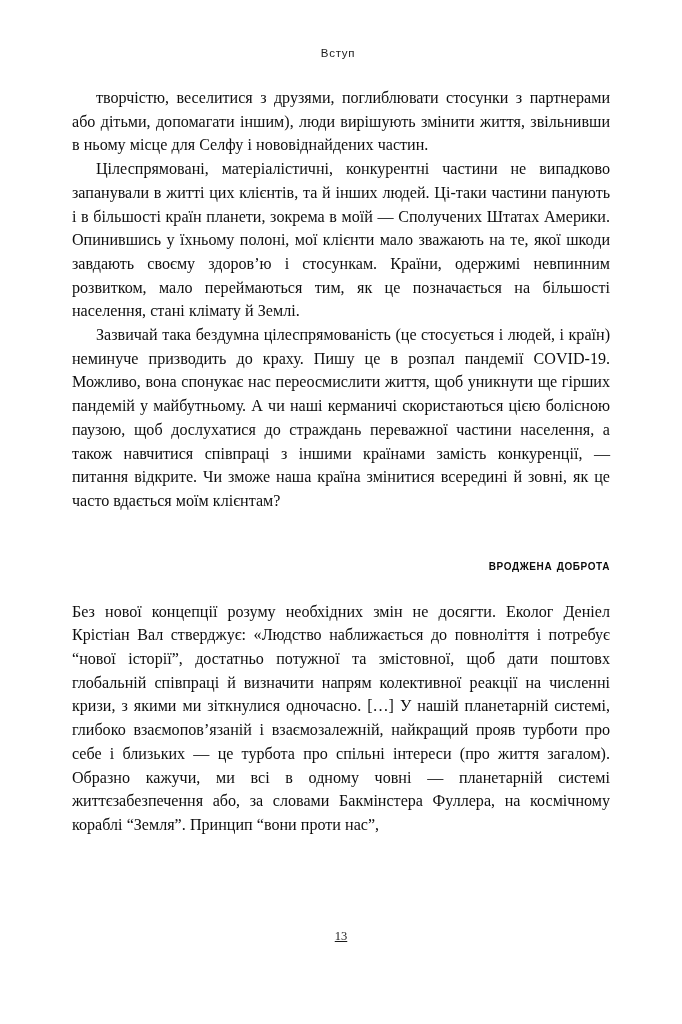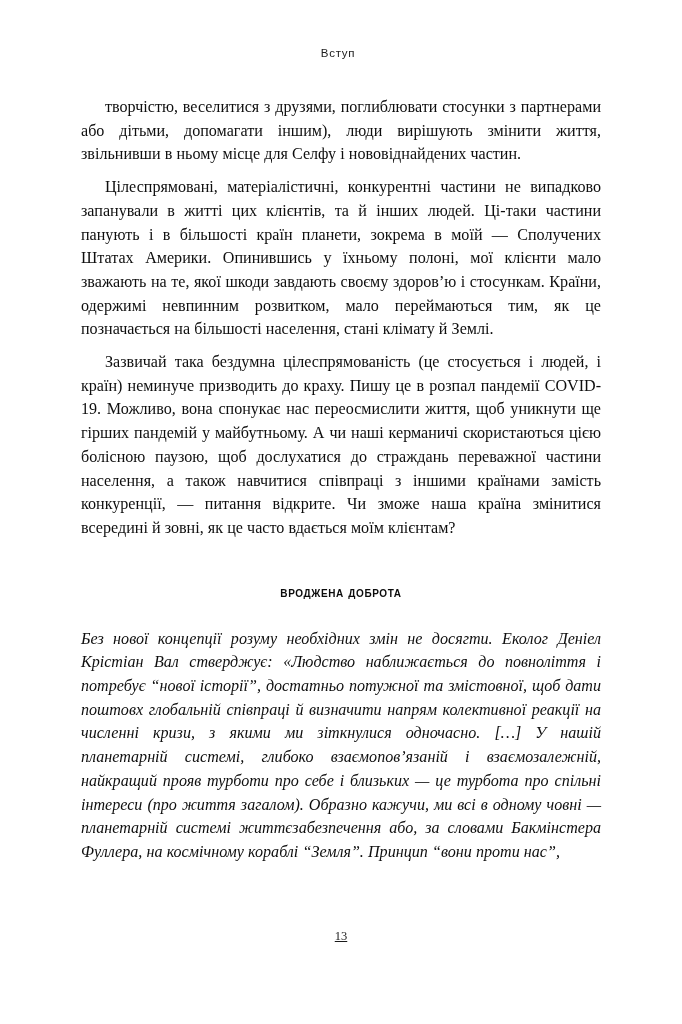--- a/index.html
+++ b/index.html
@@ -26,44 +26,43 @@
     letter-spacing: 0.7px;
     color: #202020;
   }
   .content {
     position: absolute;
     left: 72px;
     top: 86px;
     width: 538px;
   }
   p.body-par {
-    margin: 9px;
+    margin: 0;
     font-family: "Liberation Serif", serif;
     font-size: 16.1px;
     line-height: 23.7px;
     color: #0e0e0e;
     text-align: justify;
     text-indent: 24px;
     hyphens: manual;
     -webkit-hyphens: manual;
     word-spacing: 0.1px;
   }
   p.body-par.no-indent {
     text-indent: 0;
-    font-style: italic;
   }
   h2.section-heading {
     margin: 0;
     padding: 0;
     font-family: "Liberation Sans", sans-serif;
     font-weight: bold;
     font-size: 14px;
     letter-spacing: 0.6px;
     color: #0b0b0b;
-    text-align: center;
+    text-align: right;
     font-variant: small-caps;
     text-transform: lowercase;
   }
   .heading-wrap {
     margin-top: 44px;
     margin-bottom: 27px;
   }
   .folio {
     position: absolute;
     top: 929px;

